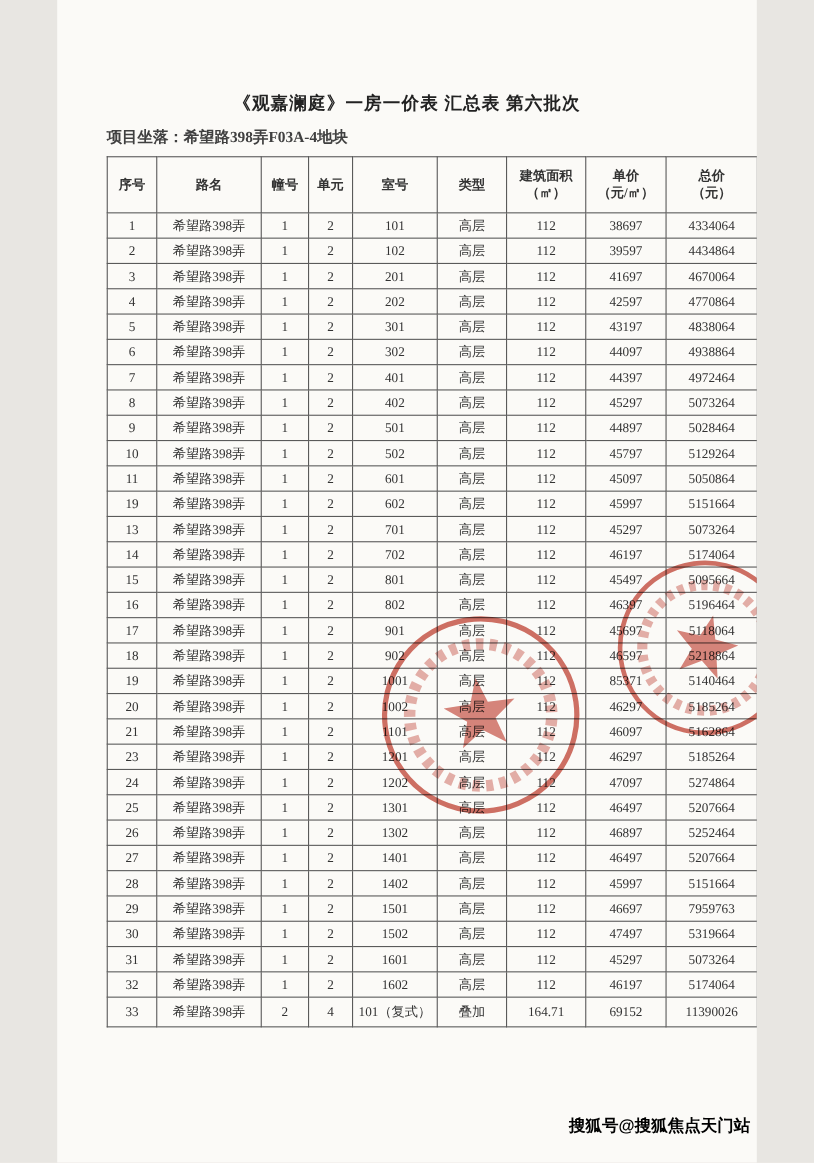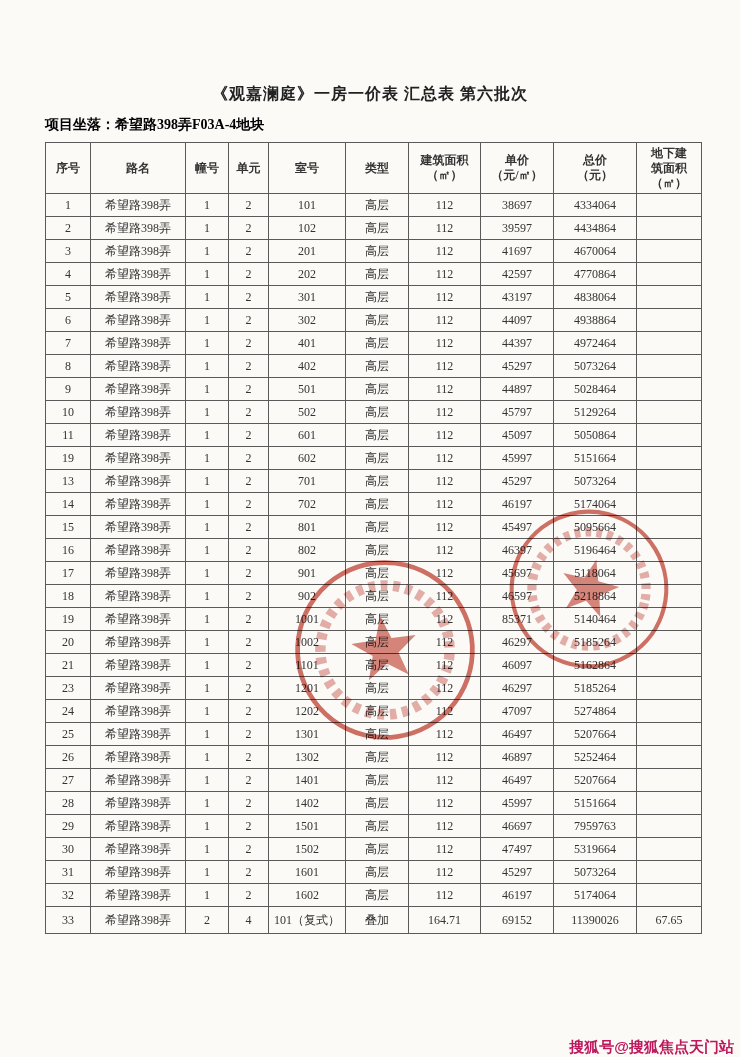--- a/index.html
+++ b/index.html
@@ -1,35 +1,35 @@
 <!DOCTYPE html>
 <html style="--seal-color: #c03a2b;"><head>
 <meta charset="utf-8">
 <style>
   html,body{margin:0;padding:0;background:#e8e6e2;}
   .page{
     position:relative;
-    width:740px;height:1057px;
+    width:636px;height:1057px;
     margin:0 auto;
     background:#fbfaf7;
     font-family:"Liberation Serif","DejaVu Serif",serif;
     color:#2e2e2e;
     overflow:hidden;
   }
   .doc-title{
     position:absolute;top:84px;left:0;right:0;
     text-align:center;
     font-size:16px;font-weight:bold;
     letter-spacing:1px;
     color:#222;
   }
   .doc-subtitle{
     position:absolute;top:116px;left:45px;
     font-size:14px;font-weight:bold;
-    color:#000000;
+    color:#404040;
   }
   .price-table{
     position:absolute;top:142px;left:45px;
     width:656px;
     border-collapse:collapse;
     table-layout:fixed;
     font-size:12px;
   }
   .price-table th,.price-table td{
     border:1px solid #5a5a5a;
@@ -55,24 +55,24 @@
     pointer-events:none;
   }
   .seal-1{top:555px;left:290px;width:190px;height:190px;transform:rotate(-8deg);}
   .seal-2{top:505px;left:505px;width:168px;height:168px;transform:rotate(14deg);}
   .seal svg{width:100%;height:100%;}
   .seal .ring{fill:none;stroke:var(--seal-color,#c03a2b);stroke-width:5;}
   .seal .text-ring{fill:none;stroke:var(--seal-color,#c03a2b);stroke-width:11;stroke-dasharray:7 6;opacity:0.55;}
   .seal .star{fill:var(--seal-color,#c03a2b);opacity:0.85;}
   .watermark{
     position:absolute;
-    right:6px;bottom:0;
+    right:6px;bottom:24px;
     font-size:15px;
     font-weight:bold;
-    color:#be185d;
+    color:#000000;
     font-family:"Liberation Sans","DejaVu Sans",sans-serif;
   }
 </style>
 </head>
 <body>
 
 <div class="page">
 
   <div class="doc-title">《观嘉澜庭》一房一价表  汇总表    第六批次</div>
 

